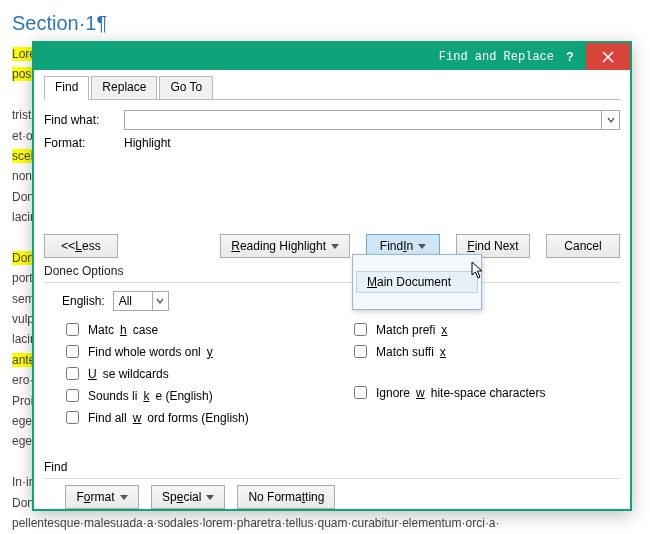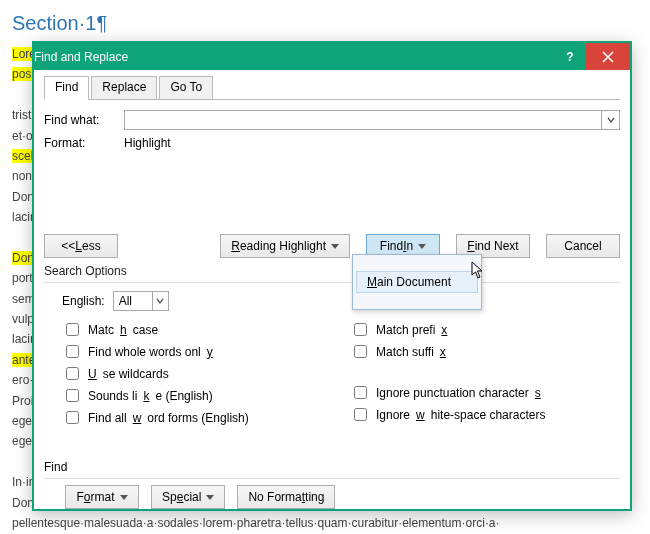--- a/index.html
+++ b/index.html
@@ -41,21 +41,21 @@
     box-shadow: 0 4px 16px rgba(0,0,0,0.25);
   }
   .titlebar {
     height: 27px;
     background: #0fa37a;
     color: #fff;
     display: flex;
     align-items: center;
     font-size: 12px;
   }
-  .titlebar .title { flex: 1; text-align: left; }
+  .titlebar .title { flex: 1; text-align: right; font-family: Liberation Mono, monospace; }
   .titlebar .help {
     width: 32px; height: 27px; display: flex; align-items: center; justify-content: center;
     font-weight: bold;
   }
   .titlebar .close {
     width: 44px; height: 27px; background: #d9443a; color: #fff;
     display: flex; align-items: center; justify-content: center;
     font-size: 14px;
   }
   .dlg-body { padding: 6px 10px 10px 10px; }
@@ -221,21 +221,21 @@
 
     <div class="btnrow">
       <div class="btn">&lt;&lt; <span class="mnemonic">L</span>ess</div>
       <div class="flexspacer"></div>
       <div class="btn dd"><span class="mnemonic">R</span>eading Highlight</div>
       <div class="btn dd active">Find <span class="mnemonic">I</span>n</div>
       <div class="btn"><span class="mnemonic">F</span>ind Next</div>
       <div class="btn">Cancel</div>
     </div>
 
-    <div class="fieldset-label">Search Options</div>
+    <div class="fieldset-label">Donec Options</div>
     <hr class="sep">
     <div class="search-row">
       <span>English:</span>
       <div class="select">
         <span>All</span>
         <div class="ddarrow">
           <svg width="8" height="8" viewBox="0 0 8 8">
               <path d="M1 2 L4 6 L7 2" fill="none" stroke="#555" stroke-width="1.3"></path>
             </svg>
         </div>
@@ -247,21 +247,20 @@
         <label class="chk"><input type="checkbox" style="">Matc<span class="mnemonic">h</span> case</label>
         <label class="chk"><input type="checkbox" style="">Find whole words onl<span class="mnemonic">y</span></label>
         <label class="chk"><input type="checkbox" style=""><span class="mnemonic">U</span>se wildcards</label>
         <label class="chk"><input type="checkbox" style="">Sounds li<span class="mnemonic">k</span>e (English)</label>
         <label class="chk"><input type="checkbox" style="">Find all <span class="mnemonic">w</span>ord forms (English)</label>
       </div>
       <div class="col">
         <label class="chk"><input type="checkbox" style="">Match prefi<span class="mnemonic">x</span></label>
         <label class="chk"><input type="checkbox" style="">Match suffi<span class="mnemonic">x</span></label>
         <div style="height:16px"></div>
-        <label class="chk"><input type="checkbox" style="">Ignore punctuation character<span class="mnemonic">s</span></label>
         <label class="chk"><input type="checkbox" style="">Ignore <span class="mnemonic">w</span>hite-space characters</label>
       </div>
     </div>
 
     <div class="findfoot">
       <div>Find</div>
       <hr class="sep">
       <div class="btnrow2">
         <div class="btn dd">F<span class="mnemonic">o</span>rmat</div>
         <div class="btn dd">Sp<span class="mnemonic">e</span>cial</div>

